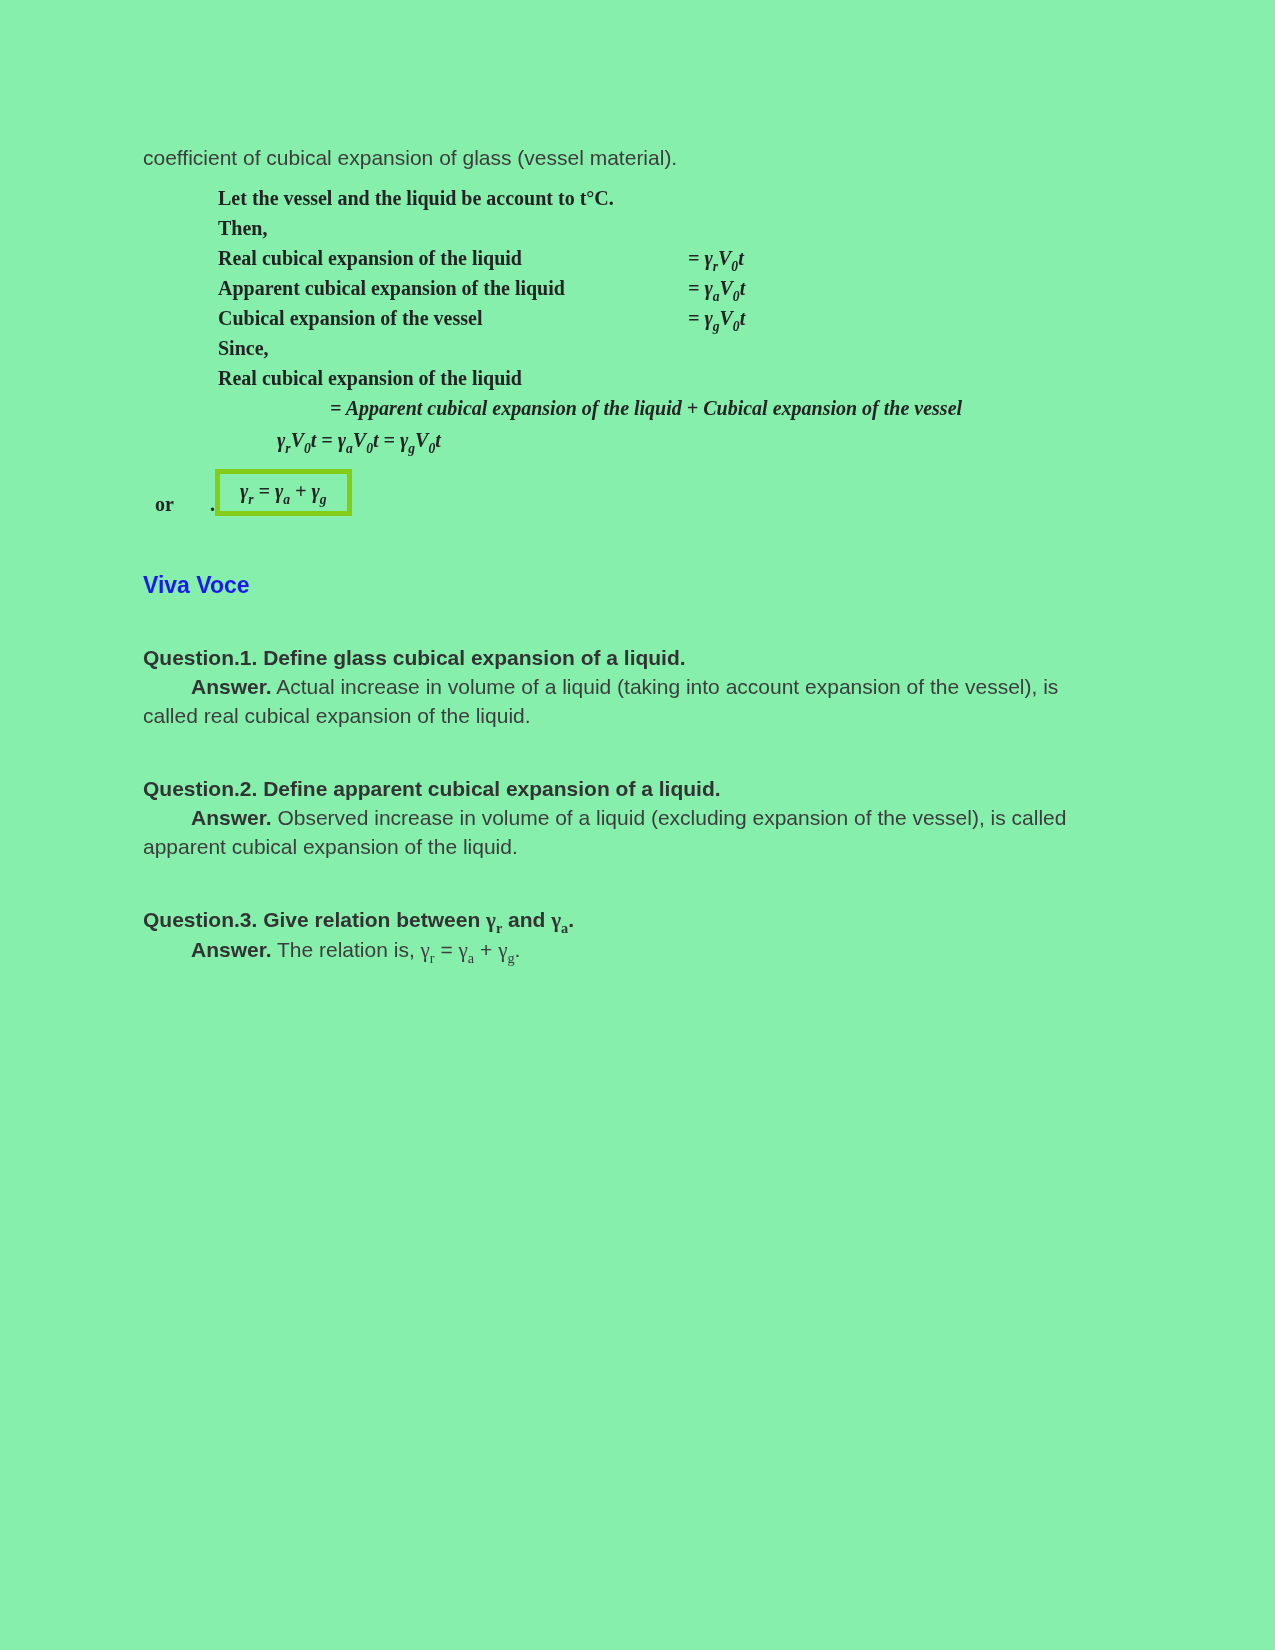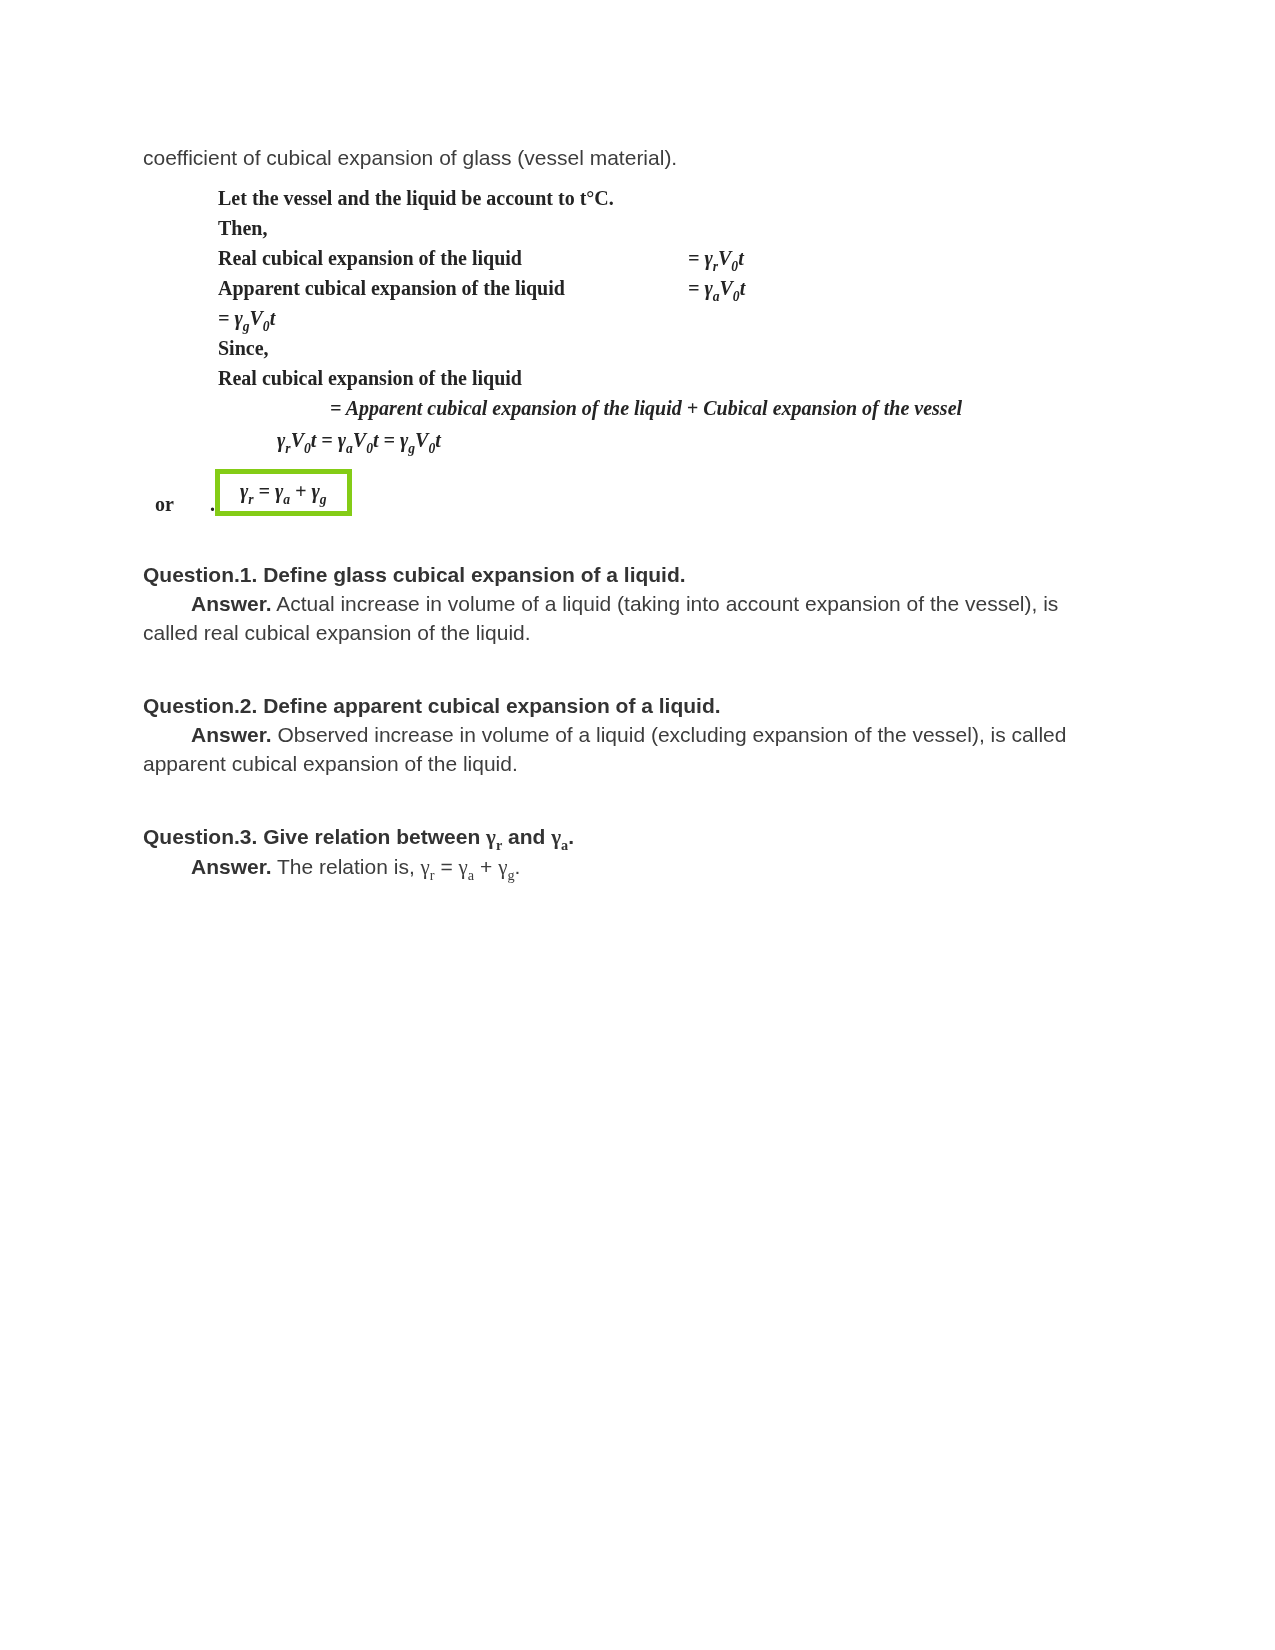--- a/index.html
+++ b/index.html
@@ -1,20 +1,20 @@
 <!DOCTYPE html>
 <html><head>
 <meta charset="utf-8">
 <style>
   * { box-sizing: border-box; }
   body { margin: 0; background: #e8e8e8; }
   .page {
     width: 1275px;
     height: 1650px;
-    background: #ffffff;
+    background: #86efac;
     position: relative;
     overflow: hidden;
     font-family: "Liberation Sans", sans-serif;
   }
   .content {
     position: absolute;
     left: 143px;
     top: 145px;
     width: 995px;
   }
@@ -96,35 +96,37 @@
 
       <div class="scan-row">
         <span class="row-label">Real cubical expansion of the liquid</span>
         <span class="formula"><span>= γ</span><sub>r</sub><span>V</span><sub>0</sub><span>t</span></span>
       </div>
       <div class="scan-row">
         <span class="row-label">Apparent cubical expansion of the liquid</span>
         <span class="formula"><span>= γ</span><sub>a</sub><span>V</span><sub>0</sub><span>t</span></span>
       </div>
       <div class="scan-row">
+        <span class="row-label">Cubical expansion of the vessel</span>
         <span class="formula"><span>= γ</span><sub>g</sub><span>V</span><sub>0</sub><span>t</span></span>
       </div>
 
       <div>Since,</div>
       <div>Real cubical expansion of the liquid</div>
       <div class="sum-line">= Apparent cubical expansion of the liquid + Cubical expansion of the vessel</div>
       <div class="eq-line formula"><span>γ</span><sub>r</sub><span>V</span><sub>0</sub><span>t = γ</span><sub>a</sub><span>V</span><sub>0</sub><span>t = γ</span><sub>g</sub><span>V</span><sub>0</sub><span>t</span></div>
     </div>
 
     <div class="or-line">
       <span>or</span>
       <span class="or-dot">.</span>
       <span class="boxed-formula formula"><span>γ</span><sub>r</sub><span> = γ</span><sub>a</sub><span> + γ</span><sub>g</sub></span>
     </div>
 
+    <div class="viva-heading">Viva Voce</div>
 
     <div class="qa">
       <div class="q-title">Question.1. Define glass cubical expansion of a liquid.</div>
       <div><span class="a-label">Answer.</span><span> Actual increase in volume of a liquid (taking into account expansion of the vessel), is called real cubical expansion of the liquid.</span></div>
     </div>
 
     <div class="qa">
       <div class="q-title">Question.2. Define apparent cubical expansion of a liquid.</div>
       <div><span class="a-label">Answer.</span><span> Observed increase in volume of a liquid (excluding expansion of the vessel), is called apparent cubical expansion of the liquid.</span></div>
     </div>

